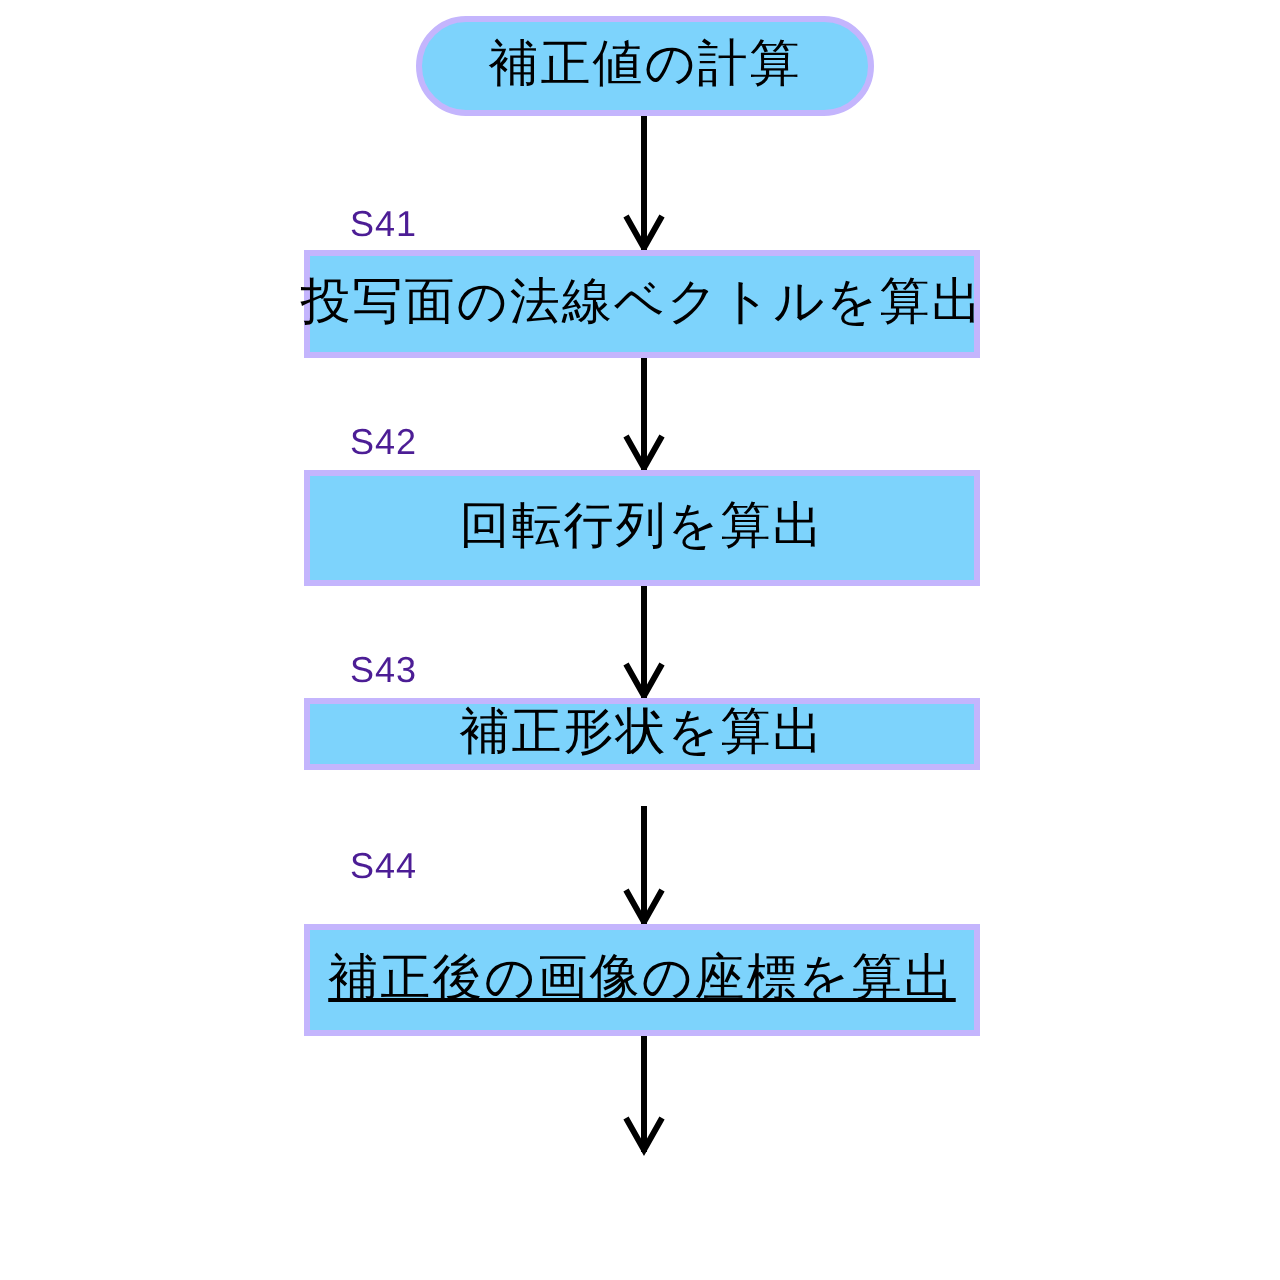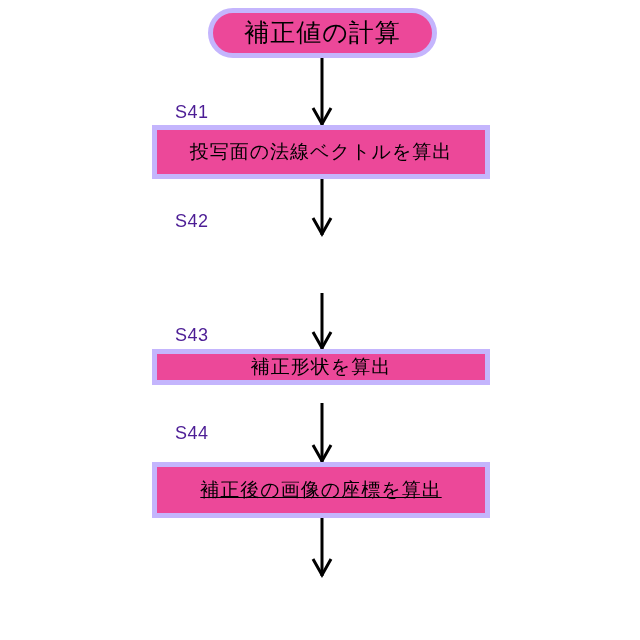--- a/index.html
+++ b/index.html
@@ -20,34 +20,34 @@
     width: 640px;
     height: 640px;
     background: #ffffff;
   }
   .node {
     position: absolute;
     box-sizing: border-box;
     display: flex;
     align-items: center;
     justify-content: center;
-    background: #ec4899;
-    border: 5px solid #c4b5fd;
+    background: #7dd3fc;
+    border: 3px solid #c4b5fd;
     color: #000000;
     text-align: center;
     white-space: nowrap;
   }
   .node.terminator {
     border-radius: 999px;
     font-size: 25px;
     letter-spacing: 1px;
   }
   .node.process {
     border-radius: 0;
-    font-size: 19px;
+    font-size: 25px;
     letter-spacing: 1px;
   }
   .node .node-label {
     display: block;
     line-height: 1;
     padding-bottom: 2px;
   }
   .step-tag {
     position: absolute;
     font-size: 18px;
@@ -102,20 +102,23 @@
 
   <div class="connector" style="left:307px; top:179px; width:30px; height:56px;">
     <svg width="30" height="56" viewBox="0 0 30 56">
       <line class="conn-line" x1="15" y1="0" x2="15" y2="56"></line>
       <polyline class="conn-head" points="6,39 15,55 24,39"></polyline>
     </svg>
   </div>
 
   <div class="step-tag" style="left:175px; top:212px;">S42</div>
 
+  <div class="node process" style="left:152px; top:235px; width:338px; height:58px;">
+    <span class="node-label">回転行列を算出</span>
+  </div>
 
   <div class="connector" style="left:307px; top:293px; width:30px; height:56px;">
     <svg width="30" height="56" viewBox="0 0 30 56">
       <line class="conn-line" x1="15" y1="0" x2="15" y2="56"></line>
       <polyline class="conn-head" points="6,39 15,55 24,39"></polyline>
     </svg>
   </div>
 
   <div class="step-tag" style="left:175px; top:326px;">S43</div>
 

